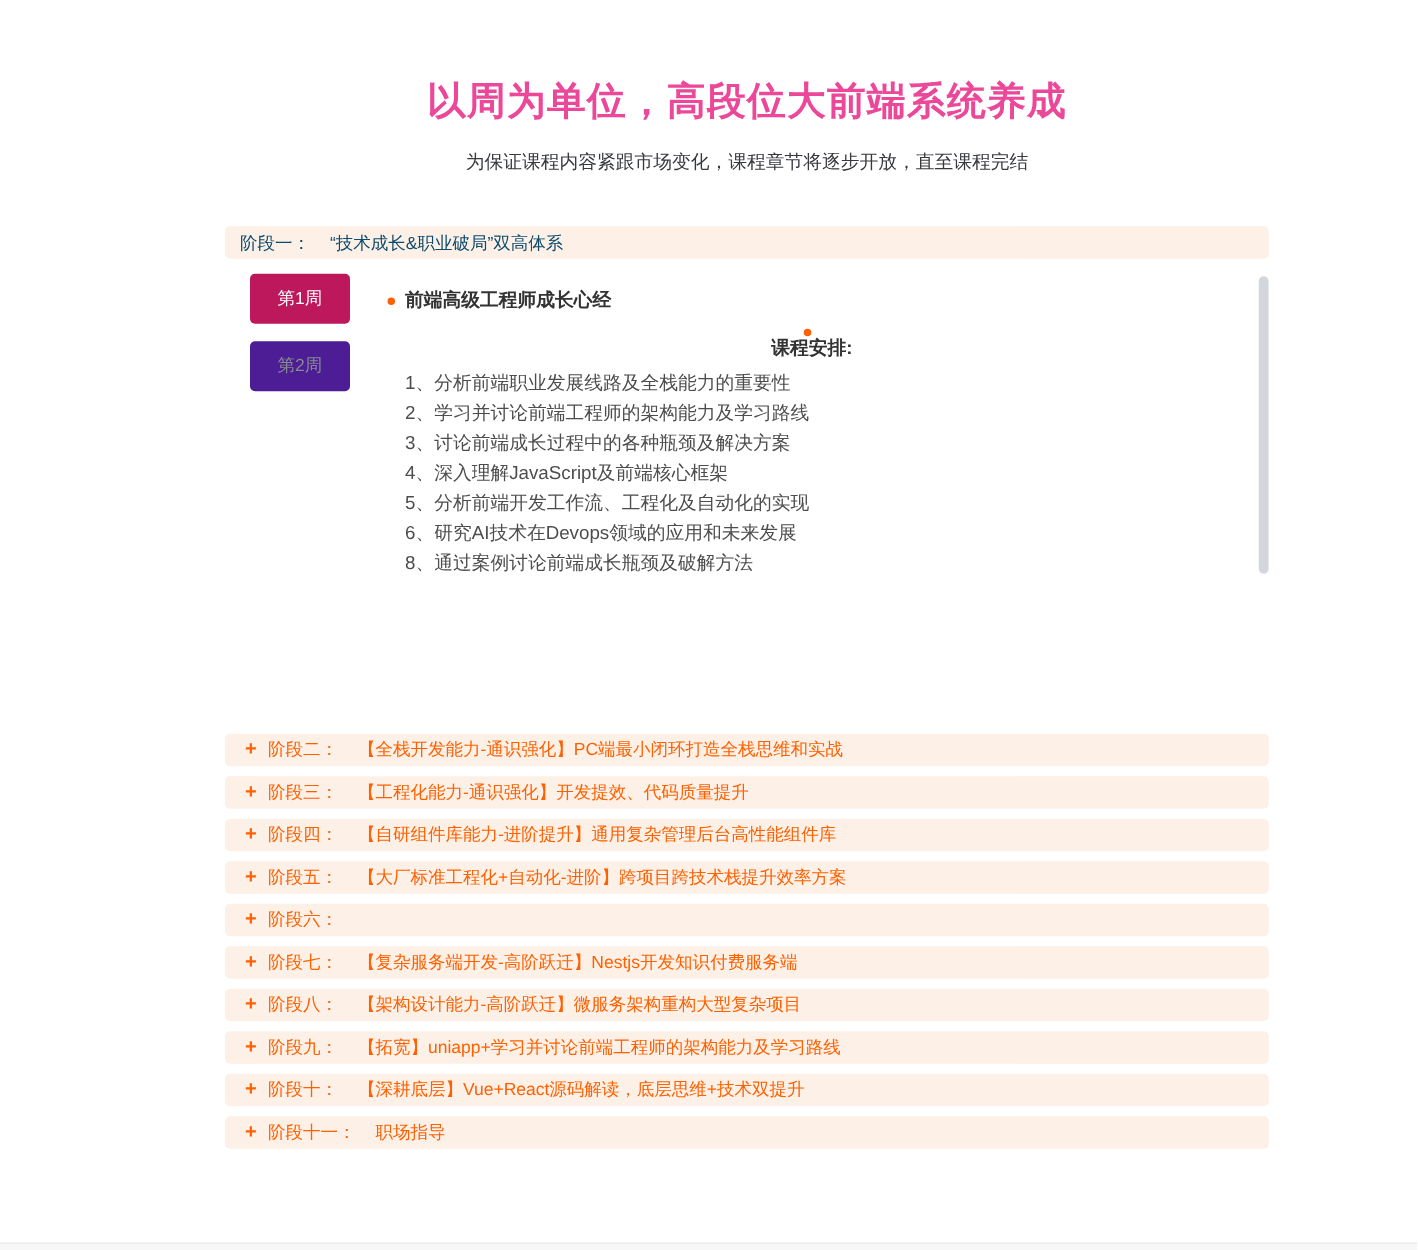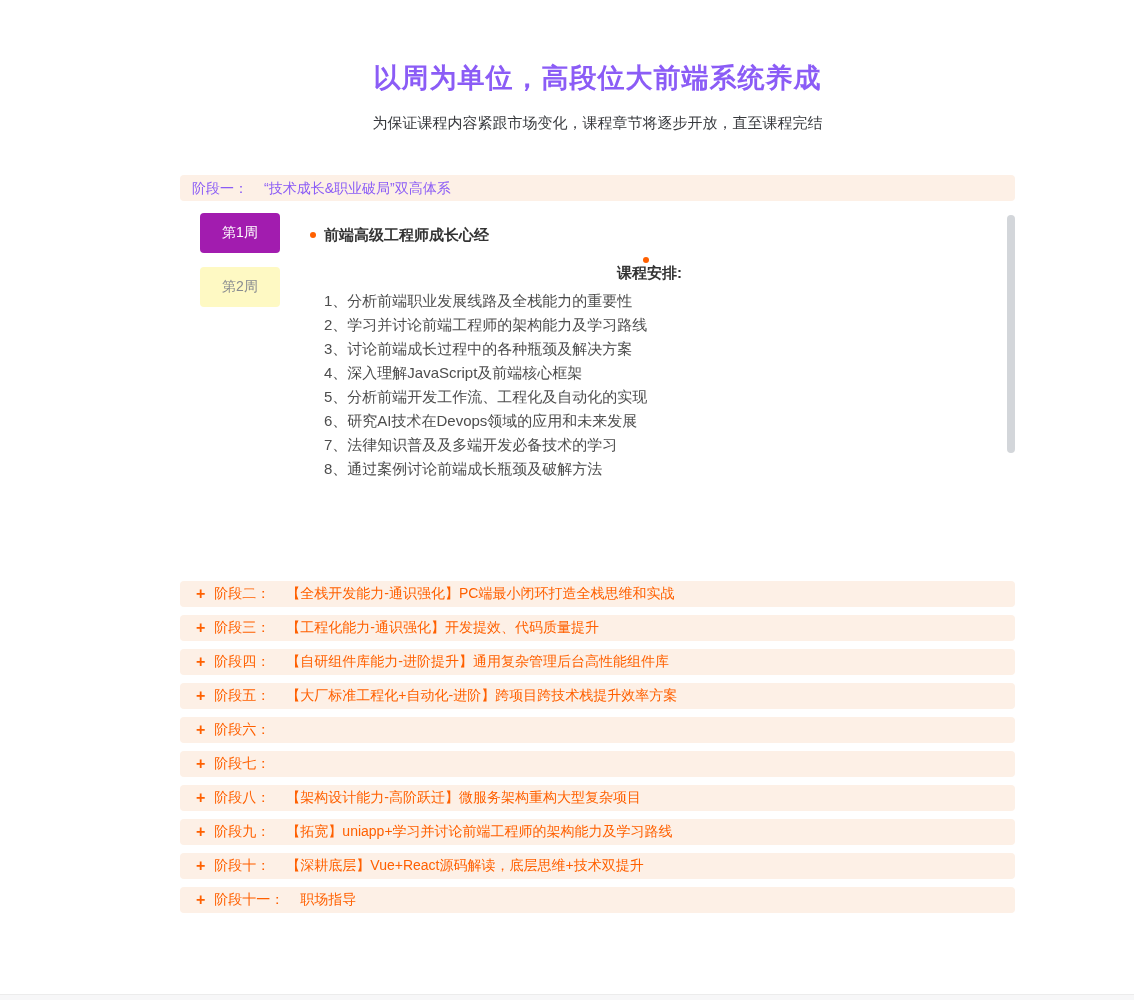--- a/index.html
+++ b/index.html
@@ -8,46 +8,46 @@
     background: #ffffff;
     overflow: hidden;
     font-family: "Liberation Sans", "DejaVu Sans", sans-serif;
   }
   .page { position: relative; width: 1134px; height: 1000px; }
   .container { width: 835px; margin: 0 auto 0 180px; }
 
   
   .hero { padding-top: 60px; text-align: center; }
   .hero-title {
-    font-size: 27px; font-weight: 700; color: #8b5cf6;
+    font-size: 31px; font-weight: 700; color: #ec4899;
     letter-spacing: 1px;
   }
   .hero-sub {
     margin-top: 18px; font-size: 15px; color: #37393d;
   }
 
   
   .stage-one { margin-top: 42px; }
   .stage-header {
     height: 26px; line-height: 26px;
     background: #fdf0e6; border-radius: 4px;
-    padding-left: 12px; font-size: 14px; color: #8b5cf6;
+    padding-left: 12px; font-size: 14px; color: #0c4a6e;
     display: flex; align-items: center;
   }
   .stage-header .stage-label { margin-right: 16px; }
   .stage-one-body { display: flex; margin-top: 12px; }
 
   .week-list { width: 80px; margin-left: 20px; flex: none; }
   .week-tab {
     width: 80px; height: 40px; border-radius: 4px;
     display: flex; align-items: center; justify-content: center;
     font-size: 14px; margin-bottom: 14px; cursor: pointer;
   }
-  .week-tab.active { background: #a21caf; color: #ffffff; }
-  .week-tab.inactive { background: #fef9c3; color: #888b90; }
+  .week-tab.active { background: #be185d; color: #ffffff; }
+  .week-tab.inactive { background: #4c1d95; color: #888b90; }
 
   .week-panel {
     position: relative; flex: 1; margin-left: 20px;
     height: 323px; overflow: hidden;
   }
   .week-scroll { padding: 12px 26px 0 10px; }
   .bullet-row { display: flex; align-items: center; }
   .dot {
     width: 6px; height: 6px; border-radius: 50%;
     background: #ff6000; margin-right: 8px; flex: none;
@@ -123,21 +123,20 @@
               <span class="dot"></span>
               <span class="bullet-title">课程安排:</span>
             </div>
             <ul class="schedule">
               <li>1、分析前端职业发展线路及全栈能力的重要性</li>
               <li>2、学习并讨论前端工程师的架构能力及学习路线</li>
               <li>3、讨论前端成长过程中的各种瓶颈及解决方案</li>
               <li>4、深入理解JavaScript及前端核心框架</li>
               <li>5、分析前端开发工作流、工程化及自动化的实现</li>
               <li>6、研究AI技术在Devops领域的应用和未来发展</li>
-              <li>7、法律知识普及及多端开发必备技术的学习</li>
               <li>8、通过案例讨论前端成长瓶颈及破解方法</li>
             </ul>
 
           </div>
           <div class="scrollbar-thumb"></div>
         </div>
       </div>
     </div>
 
     <div class="stages">
@@ -161,20 +160,21 @@
         <span class="row-label">阶段五：</span>
         <span class="row-title">【大厂标准工程化+自动化-进阶】跨项目跨技术栈提升效率方案</span>
       </div>
       <div class="stage-row">
         <span class="plus-icon">+</span>
         <span class="row-label">阶段六：</span>
       </div>
       <div class="stage-row">
         <span class="plus-icon">+</span>
         <span class="row-label">阶段七：</span>
+        <span class="row-title">【复杂服务端开发-高阶跃迁】Nestjs开发知识付费服务端</span>
       </div>
       <div class="stage-row">
         <span class="plus-icon">+</span>
         <span class="row-label">阶段八：</span>
         <span class="row-title">【架构设计能力-高阶跃迁】微服务架构重构大型复杂项目</span>
       </div>
       <div class="stage-row">
         <span class="plus-icon">+</span>
         <span class="row-label">阶段九：</span>
         <span class="row-title">【拓宽】uniapp+学习并讨论前端工程师的架构能力及学习路线</span>

